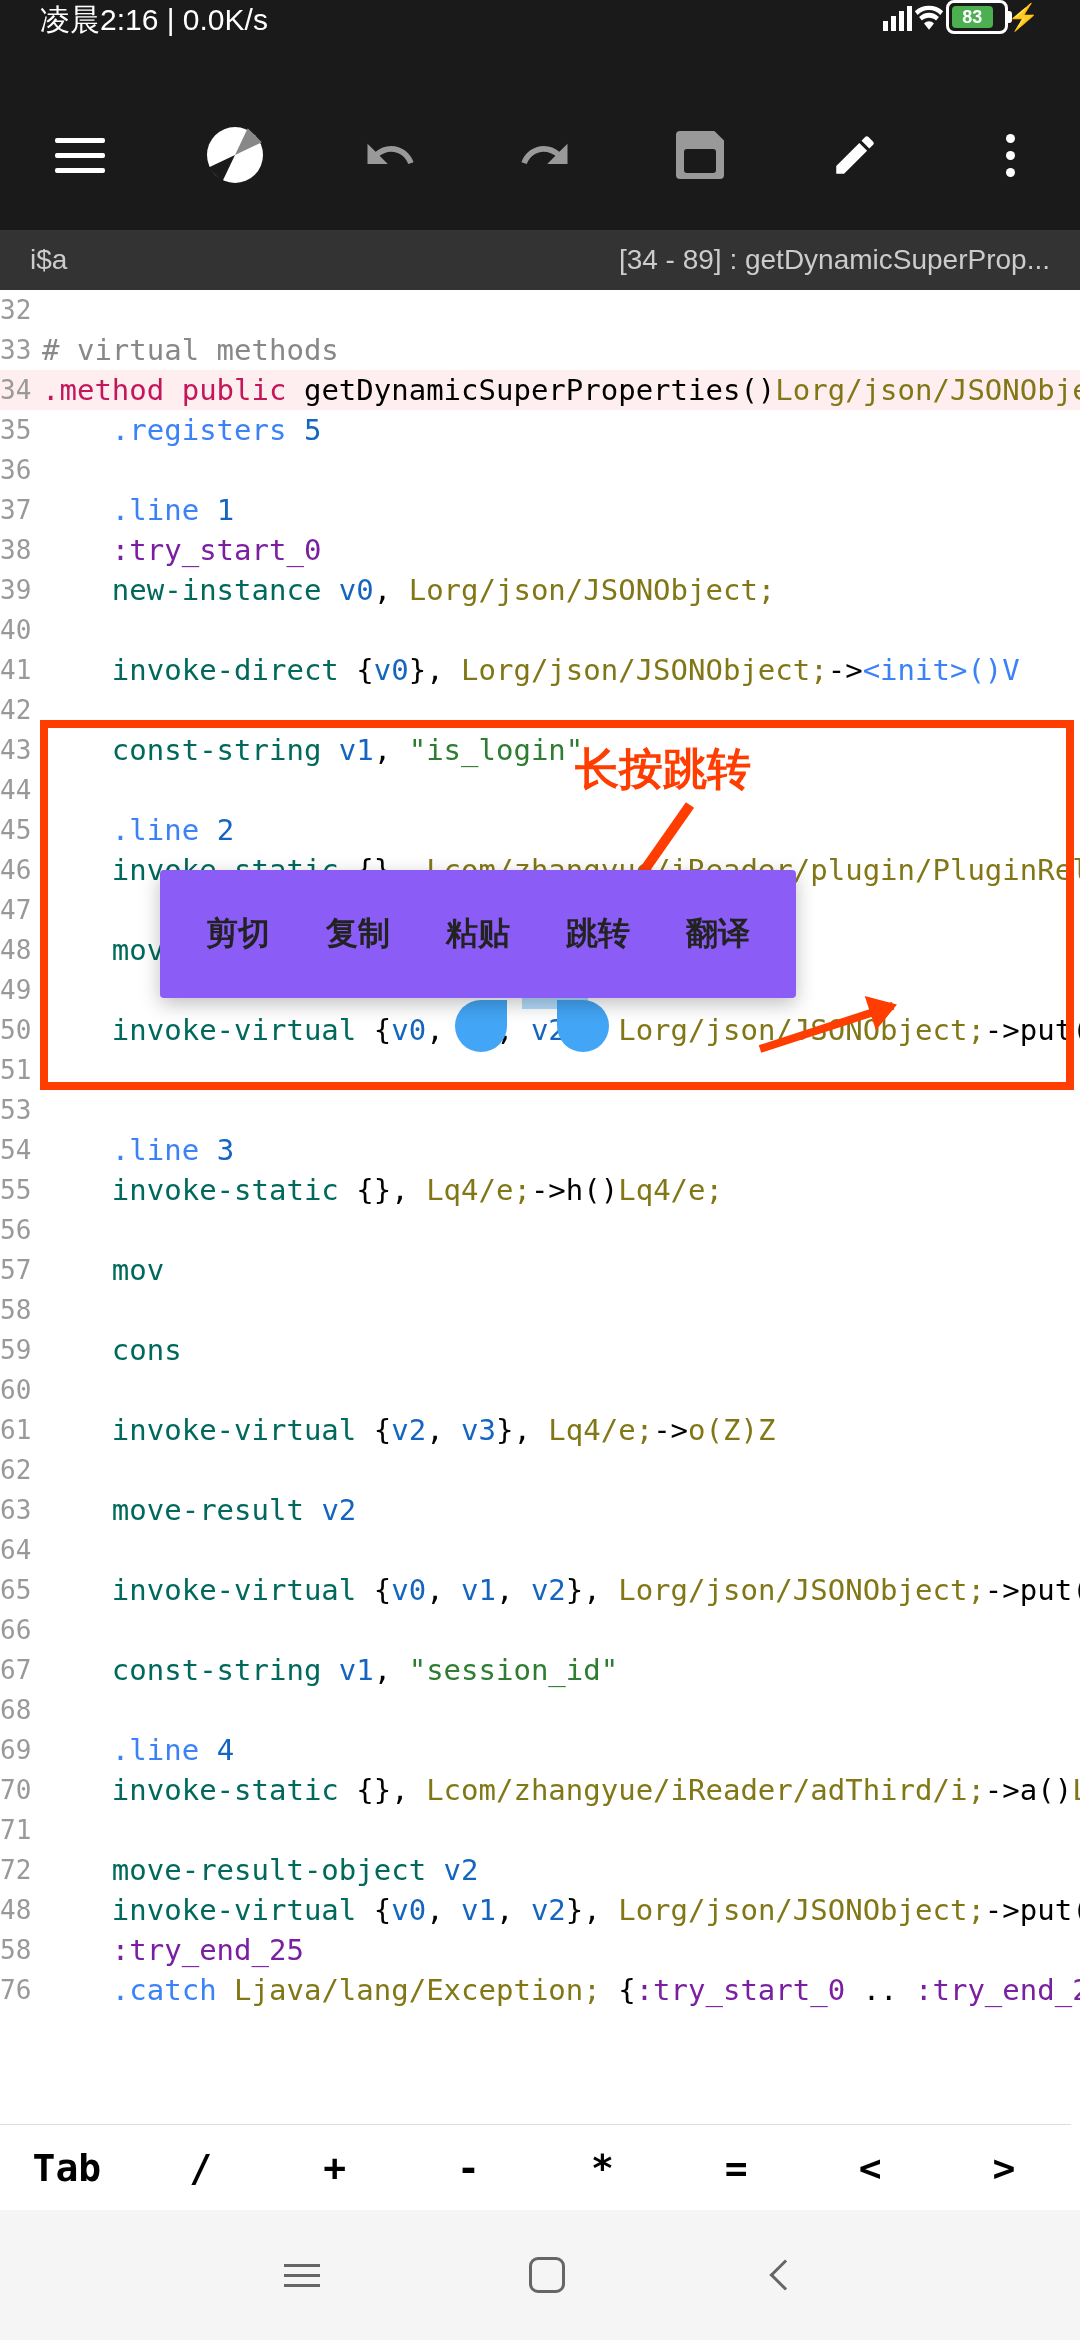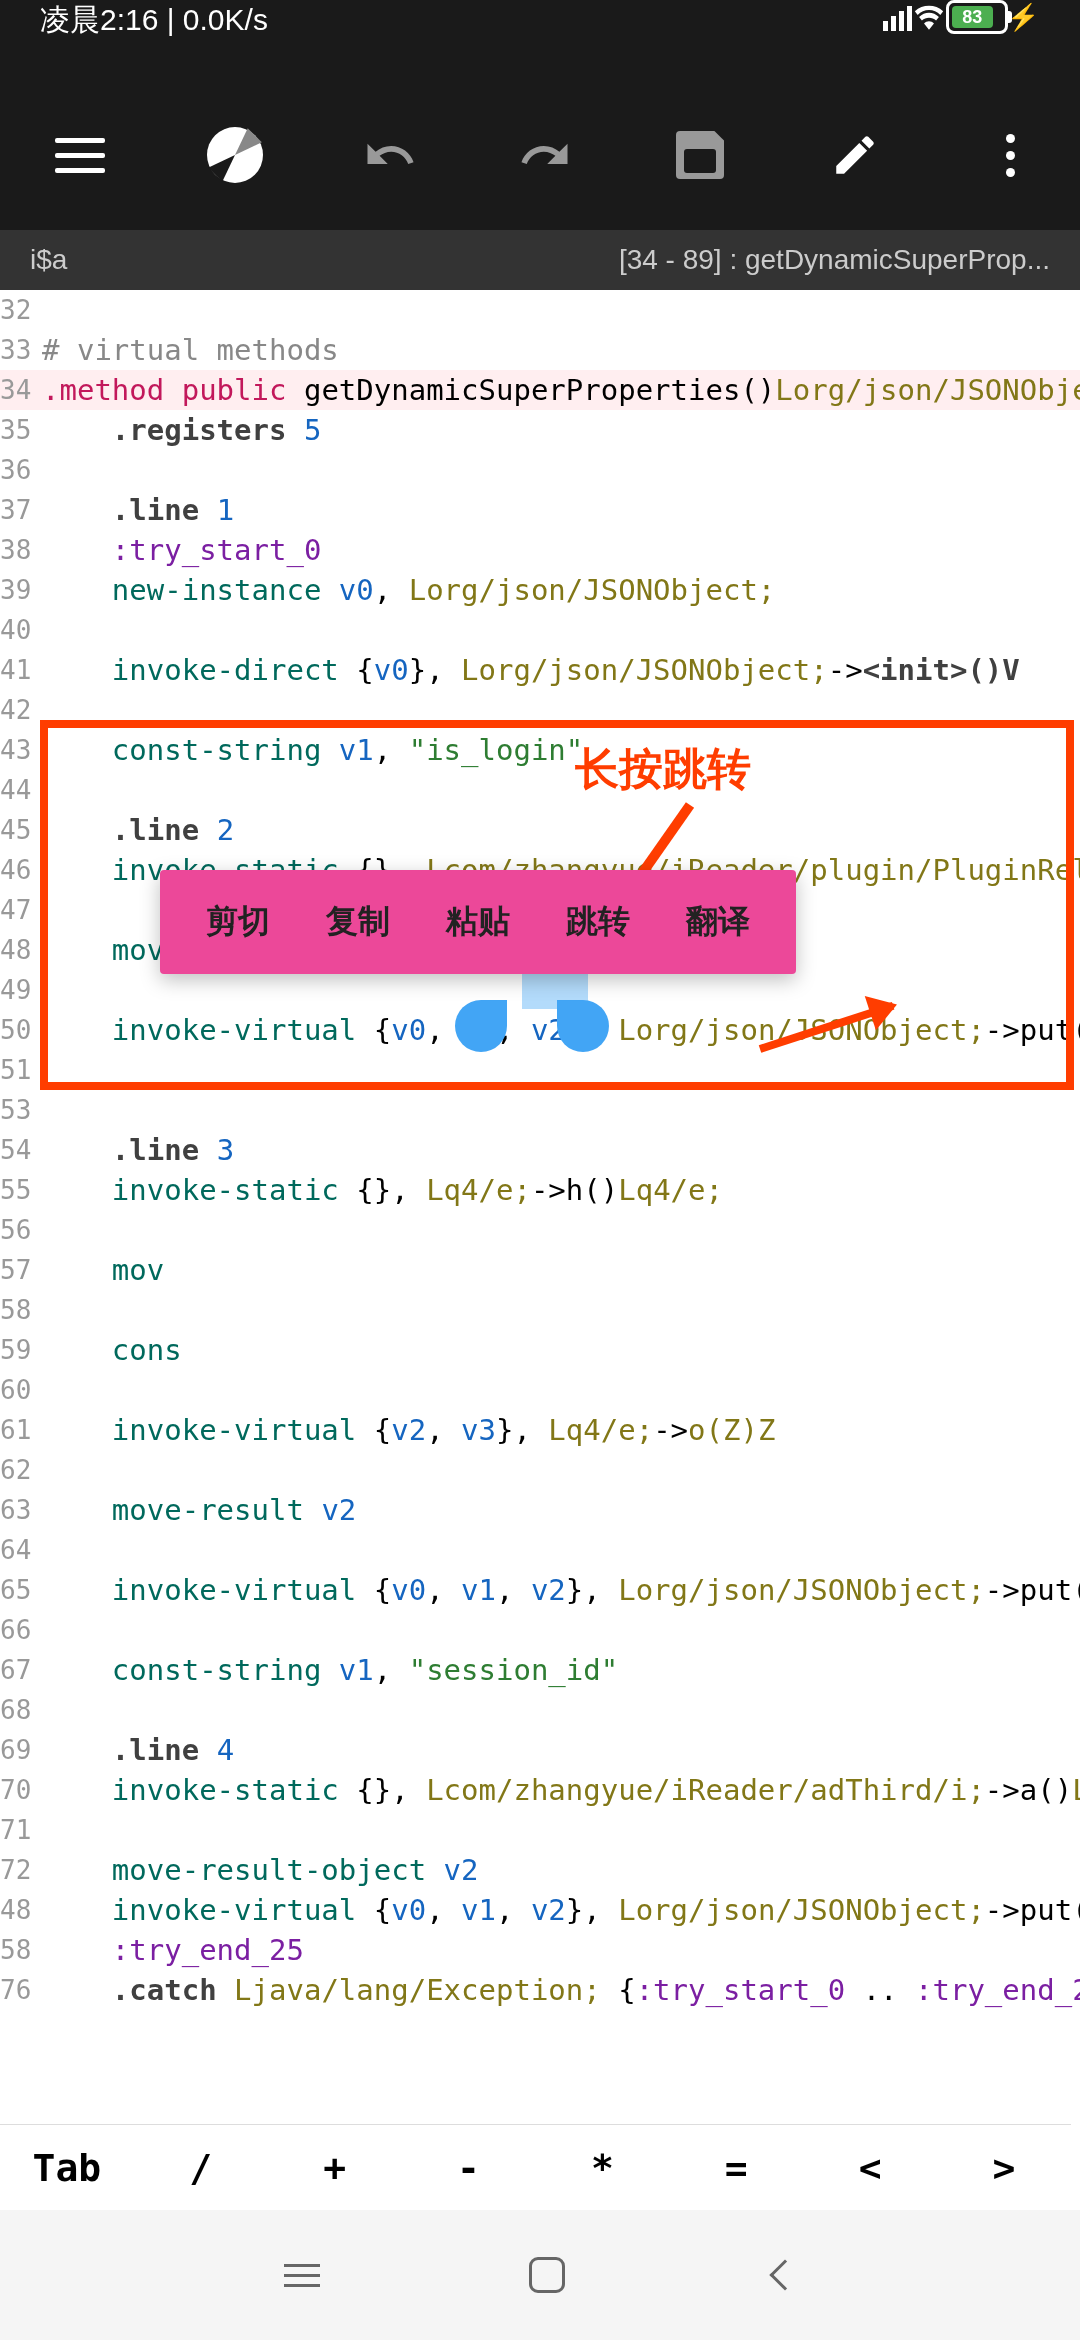--- a/index.html
+++ b/index.html
@@ -141,21 +141,21 @@
   user-select: none;
 }
 .code-content {
   flex: 1;
   white-space: pre;
   padding-left: 8px;
   overflow: hidden;
 }
 .hl-line { background: #ffeef0; }
 .kw-method { color: #c2185b; }
-.kw-dir { color: #404040; font-weight: bold; }
+.kw-dir { color: #3b82f6; }
 .kw-type { color: #827717; }
 .kw-num { color: #1565c0; }
 .kw-reg { color: #1565c0; }
 .kw-str { color: #2e7d32; }
 .kw-label { color: #7b1fa2; }
 .kw-op { color: #00695c; }
 .kw-class { color: #827717; }
 .kw-pub { color: #c2185b; }
 .annotation-box {
   position: absolute;
@@ -210,24 +210,24 @@
   left: -4px;
   top: -14px;
   border-right: 28px solid #ff3d00;
   border-top: 18px solid transparent;
   border-bottom: 18px solid transparent;
 }
 .context-menu {
   position: absolute;
   top: 870px;
   left: 160px;
-  background: #ec4899;
+  background: #8b5cf6;
   box-shadow: 0 6px 20px rgba(0,0,0,0.25);
   display: flex;
-  padding: 30px 18px;
+  padding: 42px 18px;
   gap: 0;
   border-radius: 4px;
   z-index: 10;
 }
 .context-menu-item {
   font-size: 32px;
   font-weight: bold;
   color: #222;
   padding: 0 28px;
   font-family: sans-serif;

